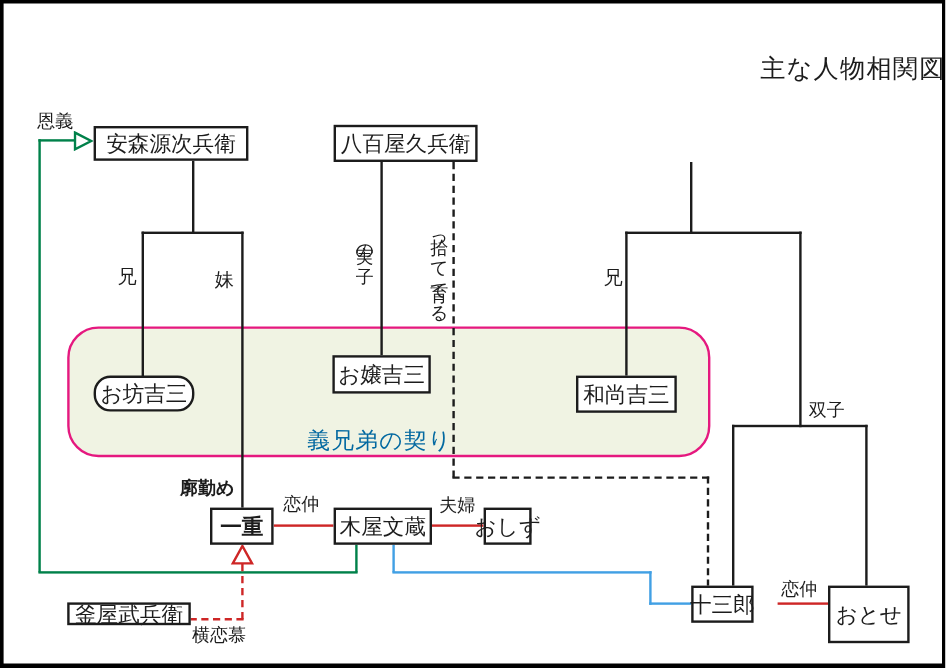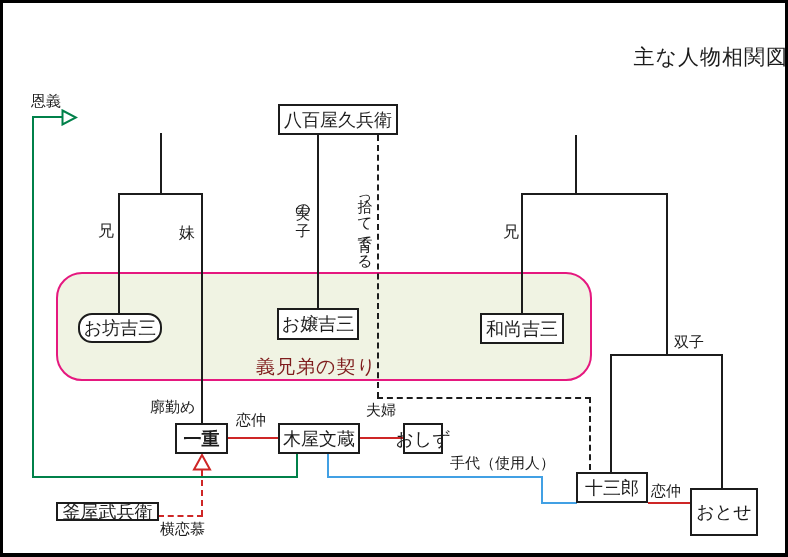--- a/index.html
+++ b/index.html
@@ -6,21 +6,21 @@
   #canvas{
     position:relative;width:788px;height:557px;background:#fff;overflow:hidden;
     font-family:"Liberation Serif","DejaVu Serif",serif;color:#1c1c1c;
   }
   .frame{position:absolute;inset:0;border:3px solid #000;border-bottom-width:4px;pointer-events:none;z-index:9;}
   .title{position:absolute;top:25px;left:0;width:100%;text-align:right;font-size:21px;letter-spacing:1px;z-index:5;margin-top:18px;}
   .group-rect{
     position:absolute;left:56px;top:272px;width:536px;height:109px;box-sizing:border-box;
     background:#f0f3e3;border:2.5px solid #e5187f;border-radius:26px;z-index:1;
   }
-  .group-label{position:absolute;left:256px;top:354px;font-size:19px;color:#7f1d1d;letter-spacing:1px;z-index:5;}
+  .group-label{position:absolute;left:256px;top:354px;font-size:19px;color:#0369a1;letter-spacing:1px;z-index:5;}
   .ln{position:absolute;background:#1c1c1c;z-index:2;}
   .gn{position:absolute;background:#00814a;z-index:2;}
   .rd{position:absolute;background:#ce2626;z-index:2;}
   .bl{position:absolute;background:#41a0e4;z-index:2;}
   .dash-v{position:absolute;width:0;border-left:2px dashed #1c1c1c;z-index:2;}
   .dash-h{position:absolute;height:0;border-top:2px dashed #1c1c1c;z-index:2;}
   .rdash-v{position:absolute;width:0;border-left:2px dashed #ce2626;z-index:2;}
   .rdash-h{position:absolute;height:0;border-top:2px dashed #ce2626;z-index:2;}
   .arrow{position:absolute;z-index:3;}
   .box{
@@ -75,37 +75,37 @@
   <div class="rdash-v" style="left:201px;top:470px;height:46px;"></div>
   <svg class="arrow" style="left:192px;top:453px;" width="20" height="18">
     <path d="M2,16.5 L10,2 L18,16.5 Z" fill="#ffffff" stroke="#ce2626" stroke-width="2"></path>
   </svg>
 
   <div class="bl" style="left:327px;top:453px;width:2px;height:24px;"></div>
   <div class="bl" style="left:327px;top:476px;width:216px;height:2px;"></div>
   <div class="bl" style="left:541px;top:476px;width:2px;height:28px;"></div>
   <div class="bl" style="left:541px;top:502px;width:36px;height:2px;"></div>
 
+  <div class="box" style="left:78px;top:105px;width:129px;height:29px;">安森源次兵衛</div>
   <div class="box" style="left:278px;top:104px;width:120px;height:31px;">八百屋久兵衛</div>
   <div class="box" style="left:78px;top:313px;width:84px;height:30px;border-radius:14px;">お坊吉三</div>
-  <div class="box" style="left:277px;top:308px;width:82px;height:32px;">お嬢吉三</div>
+  <div class="box" style="left:277px;top:296px;width:82px;height:32px;">お嬢吉三</div>
   <div class="box" style="left:480px;top:313px;width:84px;height:31px;">和尚吉三</div>
   <div class="box" style="left:175px;top:423px;width:53px;height:31px;font-weight:bold;">一重</div>
   <div class="box" style="left:278px;top:423px;width:82px;height:31px;">木屋文蔵</div>
   <div class="box" style="left:403px;top:423px;width:40px;height:31px;text-align:right;">おしず</div>
   <div class="box" style="left:56px;top:502px;width:103px;height:19px;">釜屋武兵衛</div>
-  <div class="box" style="left:576px;top:472px;width:72px;height:31px;">十三郎</div>
+  <div class="box" style="left:576px;top:488px;width:52px;height:31px;">十三郎</div>
   <div class="box" style="left:690px;top:488px;width:68px;height:48px;">おとせ</div>
 
   <div class="lbl" style="left:31px;top:92px;">恩義</div>
   <div class="lbl lbl-lg" style="left:98px;top:221px;">兄</div>
   <div class="lbl lbl-lg" style="left:179px;top:223px;">妹</div>
   <div class="vlbl" style="left:293px;top:193px;">実の子</div>
   <div class="vlbl" style="left:355px;top:187px;">拾って育てる</div>
   <div class="lbl lbl-lg" style="left:503px;top:222px;">兄</div>
   <div class="lbl" style="left:674px;top:333px;">双子</div>
-  <div class="lbl" style="left:150px;top:398px;">廓勤め</div>
+  <div class="lbl" style="left:150px;top:398px;font-weight:bold;">廓勤め</div>
   <div class="lbl" style="left:236px;top:411px;">恋仲</div>
-  <div class="lbl" style="left:366px;top:401px;">夫婦</div>
-  <div class="lbl" style="left:450px;top:454px;">手代（使用人）</div>
+  <div class="lbl" style="left:366px;top:412px;">夫婦</div>
   <div class="lbl" style="left:651px;top:482px;">恋仲</div>
   <div class="lbl" style="left:160px;top:520px;font-family:Liberation Serif, serif;">横恋慕</div>
 </div>
 
 </body></html>

